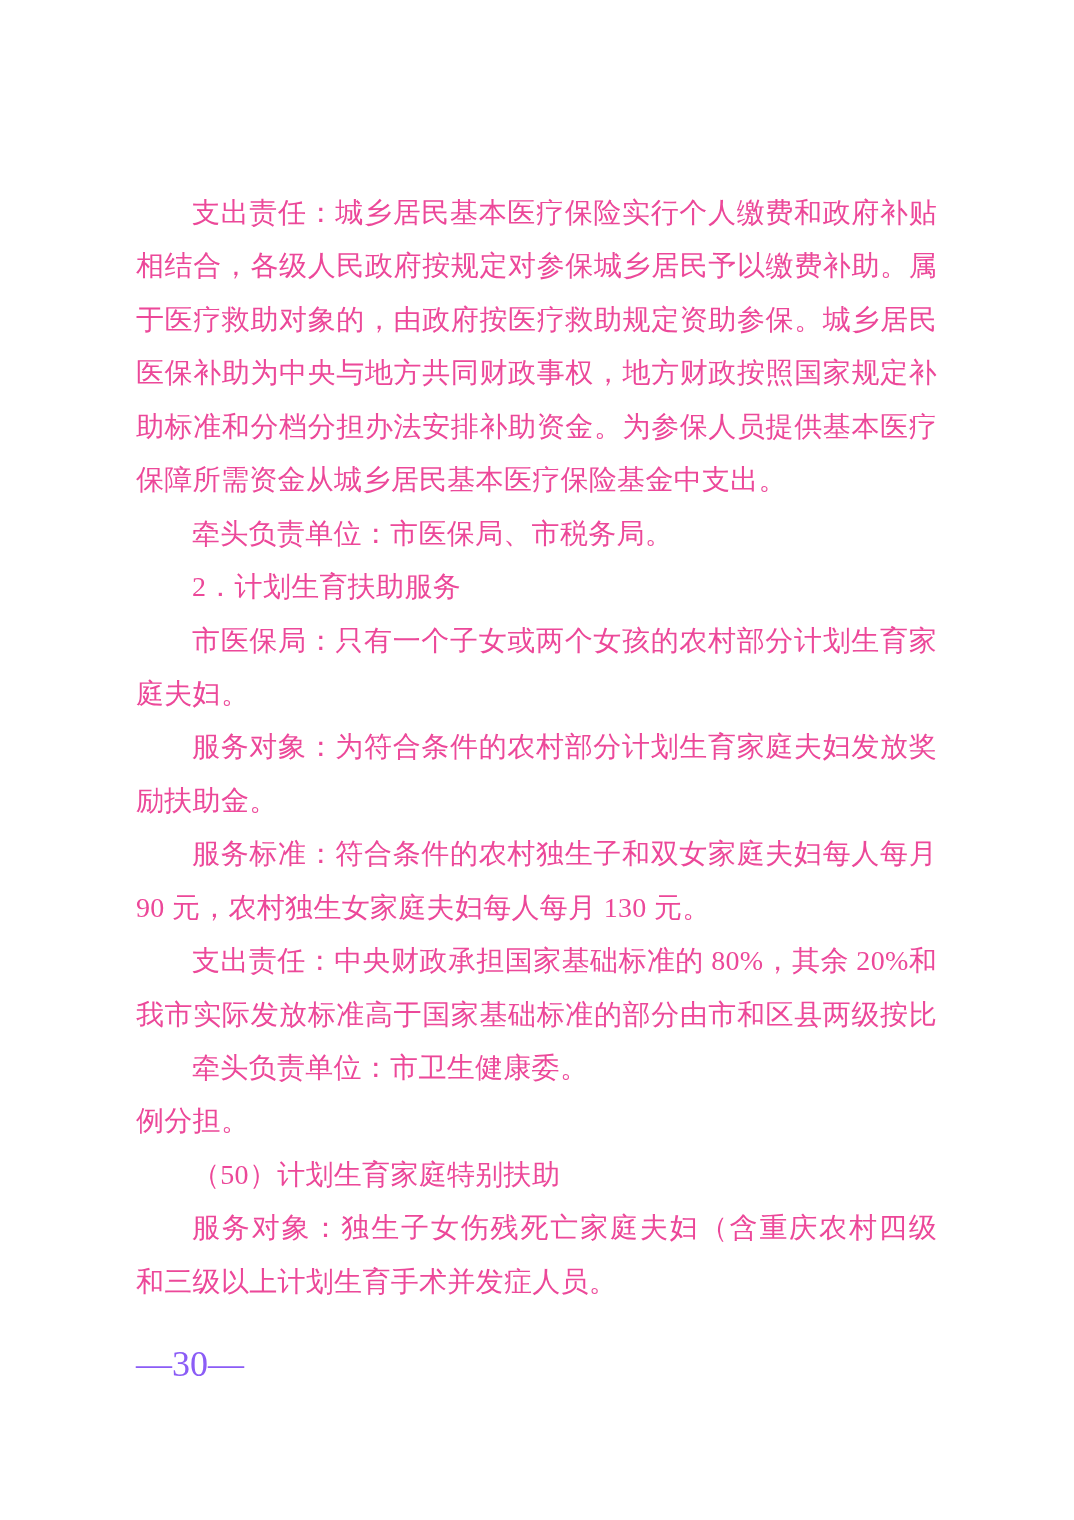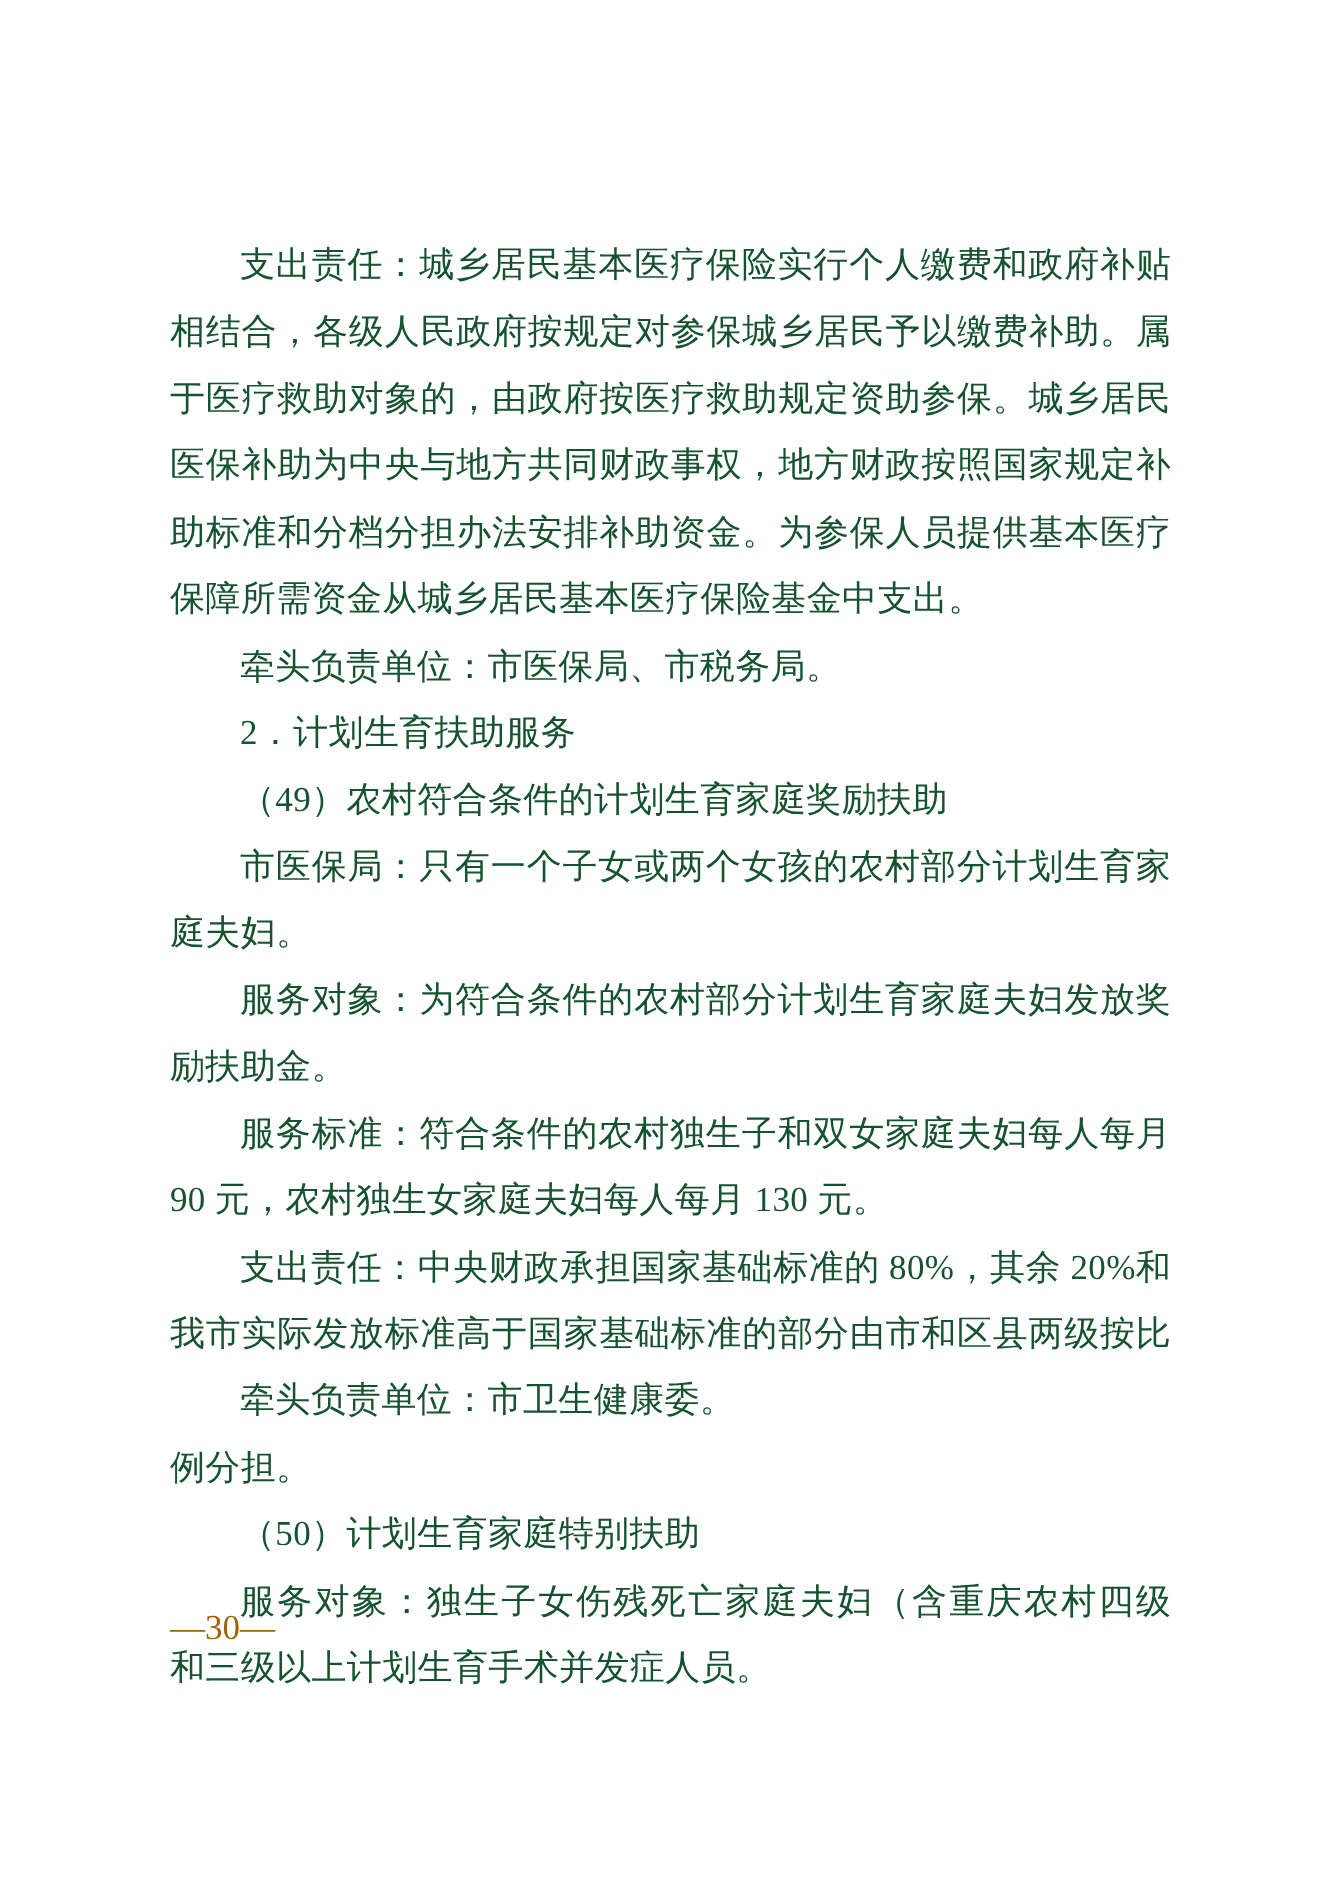--- a/index.html
+++ b/index.html
@@ -15,62 +15,61 @@
       overflow: hidden;
     }
     .text-block {
       position: absolute;
       left: 136px;
       top: 186px;
       width: 801px;
       font-family: "Liberation Serif", "DejaVu Serif", serif;
       font-size: 28px;
       line-height: 53.45px;
-      color: #14532d;
+      color: #ec4899;
       letter-spacing: 0.3px;
     }
     .line {
       height: 53.45px;
       overflow: hidden;
       text-align: left;
       white-space: normal;
     }
     .line.justify {
       text-align: justify;
       text-align-last: justify;
       text-justify: inter-character;
     }
     .line.indent {
       text-indent: 2em;
     }
     .page-number {
       position: absolute;
       left: 136px;
-      top: 1283px;
+      top: 1344px;
       font-family: "Liberation Serif", "DejaVu Serif", serif;
-      font-size: 28px;
+      font-size: 36px;
       line-height: 40px;
-      color: #a16207;
+      color: #8b5cf6;
       letter-spacing: 0px;
     }
   </style>
 </head>
 <body>
 
 <div class="page">
   <div class="text-block" id="doc-body">
       <div class="line justify indent">支出责任：城乡居民基本医疗保险实行个人缴费和政府补贴</div>
       <div class="line justify">相结合，各级人民政府按规定对参保城乡居民予以缴费补助。属</div>
       <div class="line justify">于医疗救助对象的，由政府按医疗救助规定资助参保。城乡居民</div>
       <div class="line justify">医保补助为中央与地方共同财政事权，地方财政按照国家规定补</div>
       <div class="line justify">助标准和分档分担办法安排补助资金。为参保人员提供基本医疗</div>
       <div class="line">保障所需资金从城乡居民基本医疗保险基金中支出。</div>
       <div class="line indent">牵头负责单位：市医保局、市税务局。</div>
       <div class="line indent">2．计划生育扶助服务</div>
-      <div class="line indent">（49）农村符合条件的计划生育家庭奖励扶助</div>
       <div class="line justify indent">市医保局：只有一个子女或两个女孩的农村部分计划生育家</div>
       <div class="line">庭夫妇。</div>
       <div class="line justify indent">服务对象：为符合条件的农村部分计划生育家庭夫妇发放奖</div>
       <div class="line">励扶助金。</div>
       <div class="line justify indent">服务标准：符合条件的农村独生子和双女家庭夫妇每人每月</div>
       <div class="line">90 元，农村独生女家庭夫妇每人每月 130 元。</div>
       <div class="line justify indent">支出责任：中央财政承担国家基础标准的 80%，其余 20%和</div>
       <div class="line justify">我市实际发放标准高于国家基础标准的部分由市和区县两级按比</div>
       <div class="line indent">牵头负责单位：市卫生健康委。</div>
       <div class="line">例分担。</div>

